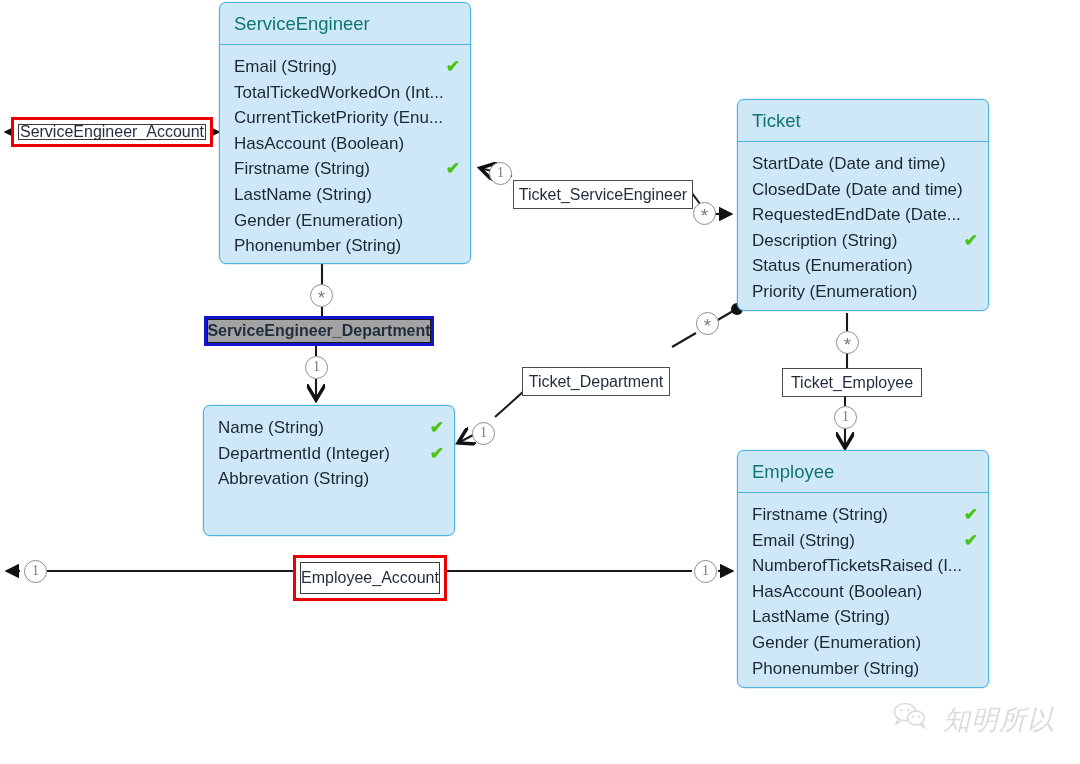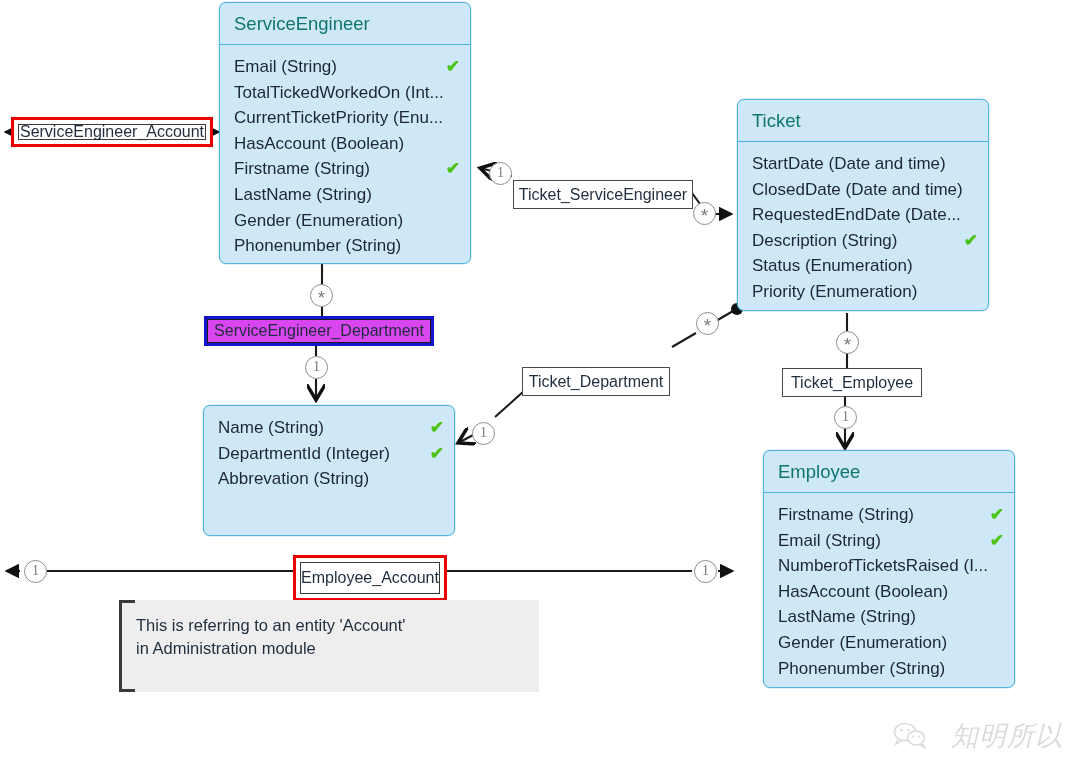--- a/index.html
+++ b/index.html
@@ -102,25 +102,26 @@
   }
   .assoc.highlight-blue {
     border: 3px solid #1414cc;
     padding: 0;
   }
   .assoc.highlight-blue .inner {
     box-sizing: border-box;
     width: 100%;
     height: 100%;
     border: 1.4px solid #1a1a1a;
-    background: #d946ef;
+    background: #a3a3a3;
     display: flex;
     align-items: center;
     justify-content: center;
     padding: 0 13px;
+    font-weight: bold;
   }
 
   
   .mult {
     position: absolute;
     width: 23px;
     height: 23px;
     box-sizing: border-box;
     border: 1.7px solid #8e8e8e;
     border-radius: 50%;
@@ -156,25 +157,24 @@
     height: 3px;
     background: #3a3a3a;
   }
   .note:before { top: -0px; }
   .note:after  { bottom: 0px; }
 
   
   .watermark {
     position: absolute;
     display: flex;
-    align-items: flex-end;
-    gap: 24px;
+    align-items: flex-start;
+    gap: 16px;
     opacity: 0.30;
     pointer-events: none;
-    margin-top: 16px;
   }
   .watermark .wm-text {
     font-family: "Liberation Serif", serif;
     font-size: 27px;
     font-style: italic;
     color: #8a8a8a;
     letter-spacing: 1px;
   }
 </style>
 </head>
@@ -291,21 +291,21 @@
       <div class="attr">
         <span>DepartmentId (Integer)</span>
         <span class="check">✔</span>
       </div>
       <div class="attr">
         <span>Abbrevation (String)</span>
       </div>
     </div>
   </div>
 
-  <div class="entity" style="left:737px; top:450px; width:252px; height:238px;margin-left:26px;">
+  <div class="entity" style="left:737px; top:450px; width:252px; height:238px;">
     <div class="entity-title">Employee</div>
     <div class="entity-body">
       <div class="attr">
         <span>Firstname (String)</span>
         <span class="check">✔</span>
       </div>
       <div class="attr">
         <span>Email (String)</span>
         <span class="check">✔</span>
       </div>
@@ -364,24 +364,20 @@
   <div class="mult" style="left:472px; top:422px;">1</div>
 
   <div class="mult star" style="left:836px; top:331px;">*</div>
 
   <div class="mult" style="left:834px; top:406px;">1</div>
 
   <div class="mult" style="left:24px; top:560px;">1</div>
 
   <div class="mult" style="left:694px; top:560px;">1</div>
 
-  <div class="note" style="left:119px; top:600px; width:420px; height:92px;">
-    <div>This is referring to an entity 'Account'</div>
-    <div>in Administration module</div>
-  </div>
 
   <div class="watermark" style="left:893px; top:702px;">
     <span>
       <svg width="34" height="28" viewBox="0 0 34 28" xmlns="http://www.w3.org/2000/svg">
         <ellipse cx="12" cy="10" rx="10.5" ry="8.5" fill="none" stroke="#8a8a8a" stroke-width="1.6"></ellipse>
         <path d="M 5 17 L 3 22 L 8.5 18.6" fill="none" stroke="#8a8a8a" stroke-width="1.6"></path>
         <circle cx="8.5" cy="8" r="1.3" fill="#8a8a8a"></circle>
         <circle cx="15.5" cy="8" r="1.3" fill="#8a8a8a"></circle>
         <ellipse cx="23" cy="16" rx="8.5" ry="7" fill="#ffffff" stroke="#8a8a8a" stroke-width="1.6"></ellipse>
         <path d="M 29.5 21.5 L 31.5 25.5 L 27 22.5" fill="#ffffff" stroke="#8a8a8a" stroke-width="1.6"></path>

